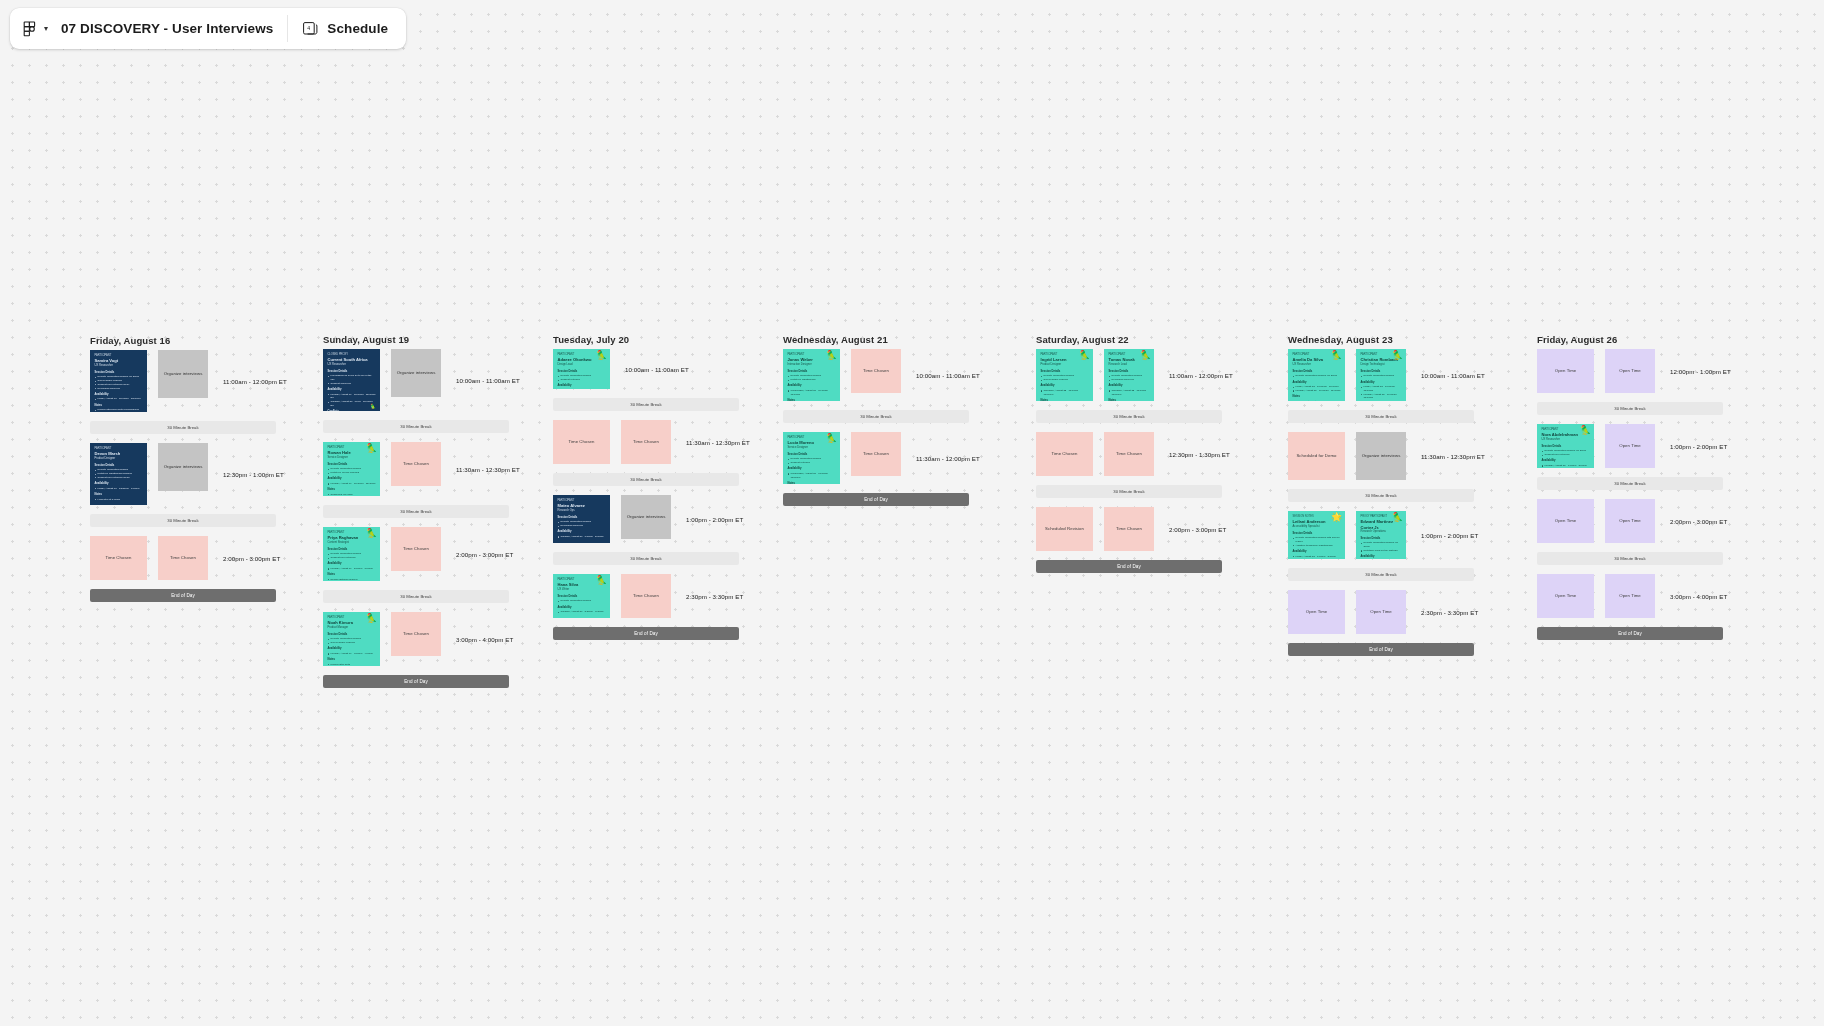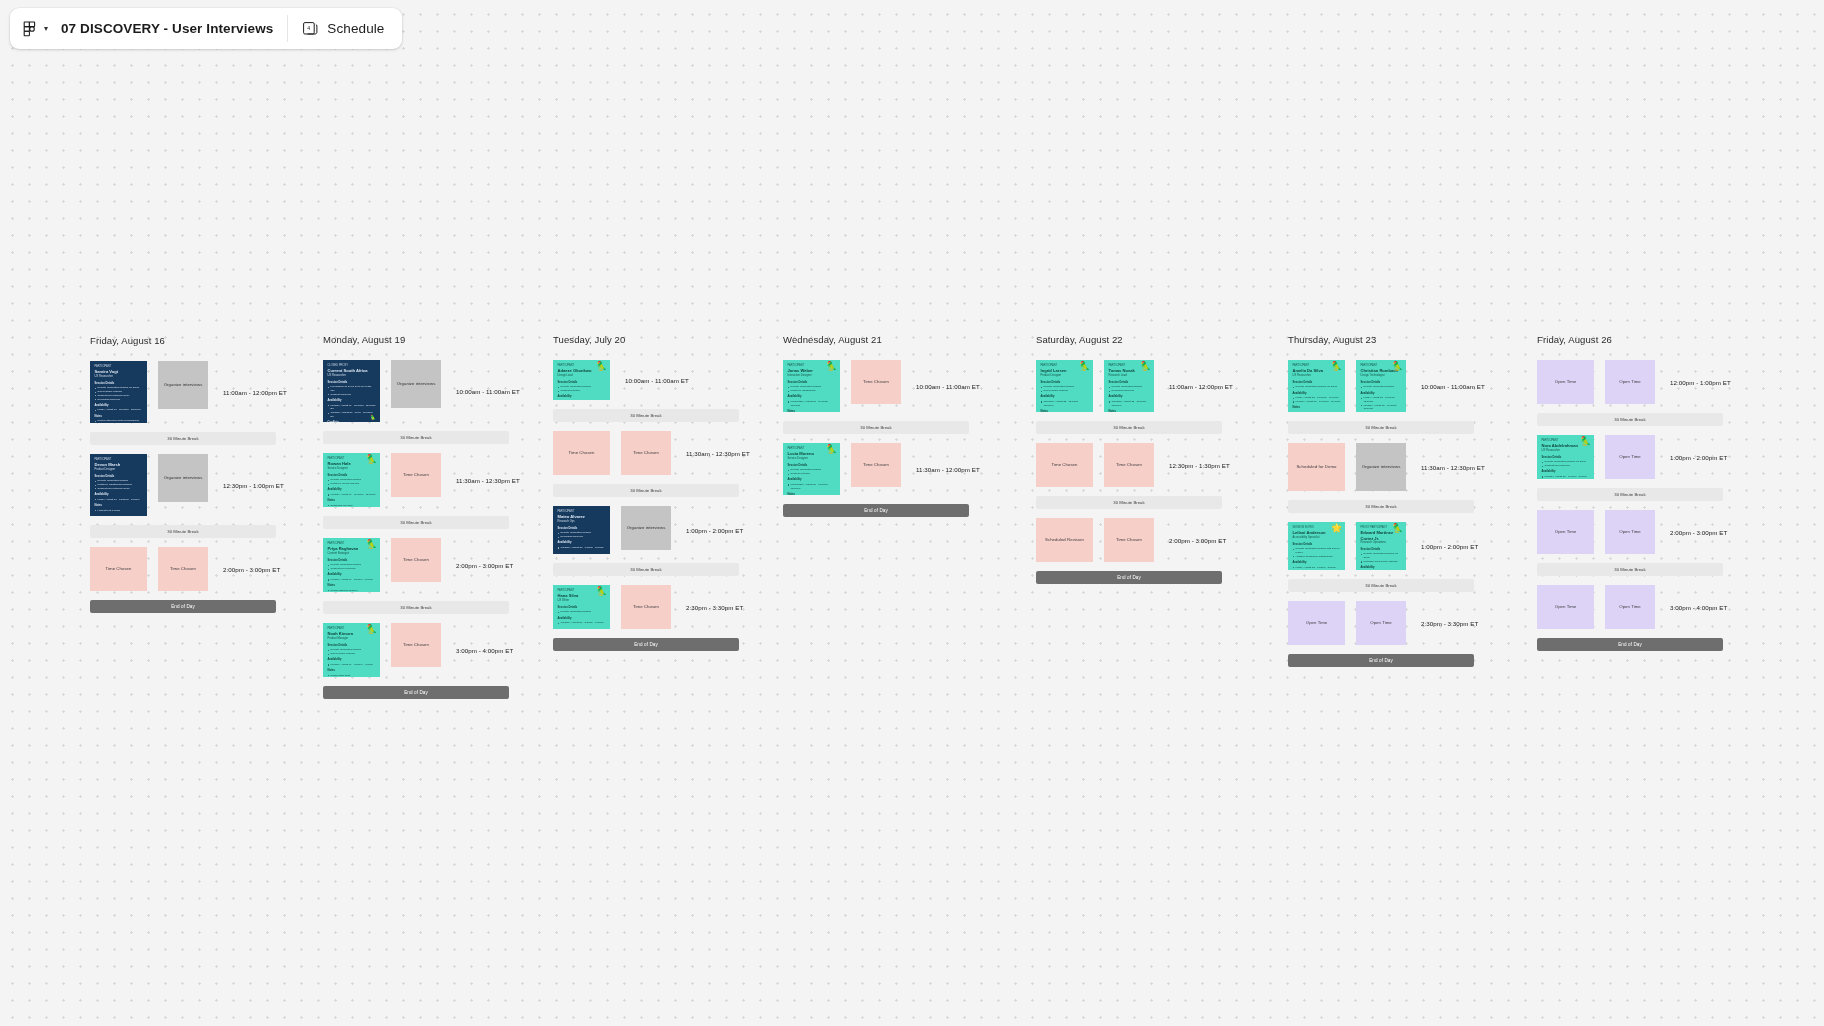--- a/index.html
+++ b/index.html
@@ -31,30 +31,30 @@
   .figma-glyph { width: 15px; height: 16px; display: block; }
   .chev { font-size: 8px; color: #333; line-height: 1; margin-left: -1px; }
   .tb-title {
     font-size: 13.5px; font-weight: 700; color: #1c1c1c;
     letter-spacing: .1px; white-space: nowrap; margin-left: 6px;
   }
   .tb-sep { width: 1px; background: #e6e6e6; margin: 7px 0; }
   .tb-right { display: flex; align-items: center; gap: 8px; padding: 0 18px 0 14px; }
   .sched-icon { width: 17px; height: 17px; display: block; }
   .tb-sched {
-    font-size: 13.5px; font-weight: 400; color: #1c1c1c;
+    font-size: 13.5px; font-weight: 700; color: #1c1c1c;
     white-space: nowrap; letter-spacing: .1px;
   }
 
   
   #board { position: absolute; top: 0; left: 0; }
   .day-col { position: absolute; }
   .day-title {
-    font-size: 9.5px; color: #2b2b2b; font-weight: 400;
-    white-space: nowrap; margin-bottom: 15px; letter-spacing: .1px;
+    font-size: 9.5px; color: #2b2b2b; font-weight: 700;
+    white-space: nowrap; margin-bottom: 4px; letter-spacing: .1px;
   }
 
   .row { position: relative; display: flex; align-items: flex-start; gap: 11px; }
   .time-label {
     font-size: 6.2px; color: #1a1a1a; white-space: nowrap;
     align-self: center; margin-left: 4px; letter-spacing: .05px;
   }
 
   
   .card { position: relative; overflow: hidden; flex: none; }
@@ -206,21 +206,21 @@
           <div class="card ph ph-pink" style="width: 50px; height: 44px;">
             <div class="ph-label">Time Chosen</div>
           </div>
           <div class="time-label">2:00pm - 3:00pm ET</div>
         </div>
         <div class="bar bar-end" style="width: 186px; margin: 9px 0px;">
           <div class="bar-label">End of Day</div>
         </div>
       </div>
       <div class="day-col" style="left: 323px; top: 334px;">
-        <div class="day-title">Monday, August 19</div>
+        <div class="day-title">Sunday, August 19</div>
         <div class="row">
           <div class="card detail navy" style="width: 57px; height: 62px;">
             <div class="d-eyebrow">CLOSED PROXY</div>
             <div class="d-name">Current South Africa</div>
             <div class="d-role">UX Researcher</div>
             <div class="d-sec">
               <div class="d-sec-h">Session Details</div>
               <div class="d-li">Full session on 10:00 30 to 30 on the call</div>
               <div class="d-li">Consent approved</div>
             </div>
@@ -529,21 +529,21 @@
           <div class="card ph ph-pink" style="width: 50px; height: 44px;">
             <div class="ph-label">Time Chosen</div>
           </div>
           <div class="time-label">2:00pm - 3:00pm ET</div>
         </div>
         <div class="bar bar-end" style="width: 186px; margin: 9px 0px;">
           <div class="bar-label">End of Day</div>
         </div>
       </div>
       <div class="day-col" style="left: 1288px; top: 334px;">
-        <div class="day-title">Thursday, August 23</div>
+        <div class="day-title">Wednesday, August 23</div>
         <div class="row">
           <div class="card detail mint" style="width: 57px; height: 52px;">
             <div class="d-eyebrow">PARTICIPANT</div>
             <div class="d-name">Amelia Da Silva</div>
             <div class="d-role">UX Researcher</div>
             <div class="d-sec">
               <div class="d-sec-h">Session Details</div>
               <div class="d-li">Remote moderated session via Zoom</div>
             </div>
             <div class="d-sec">

